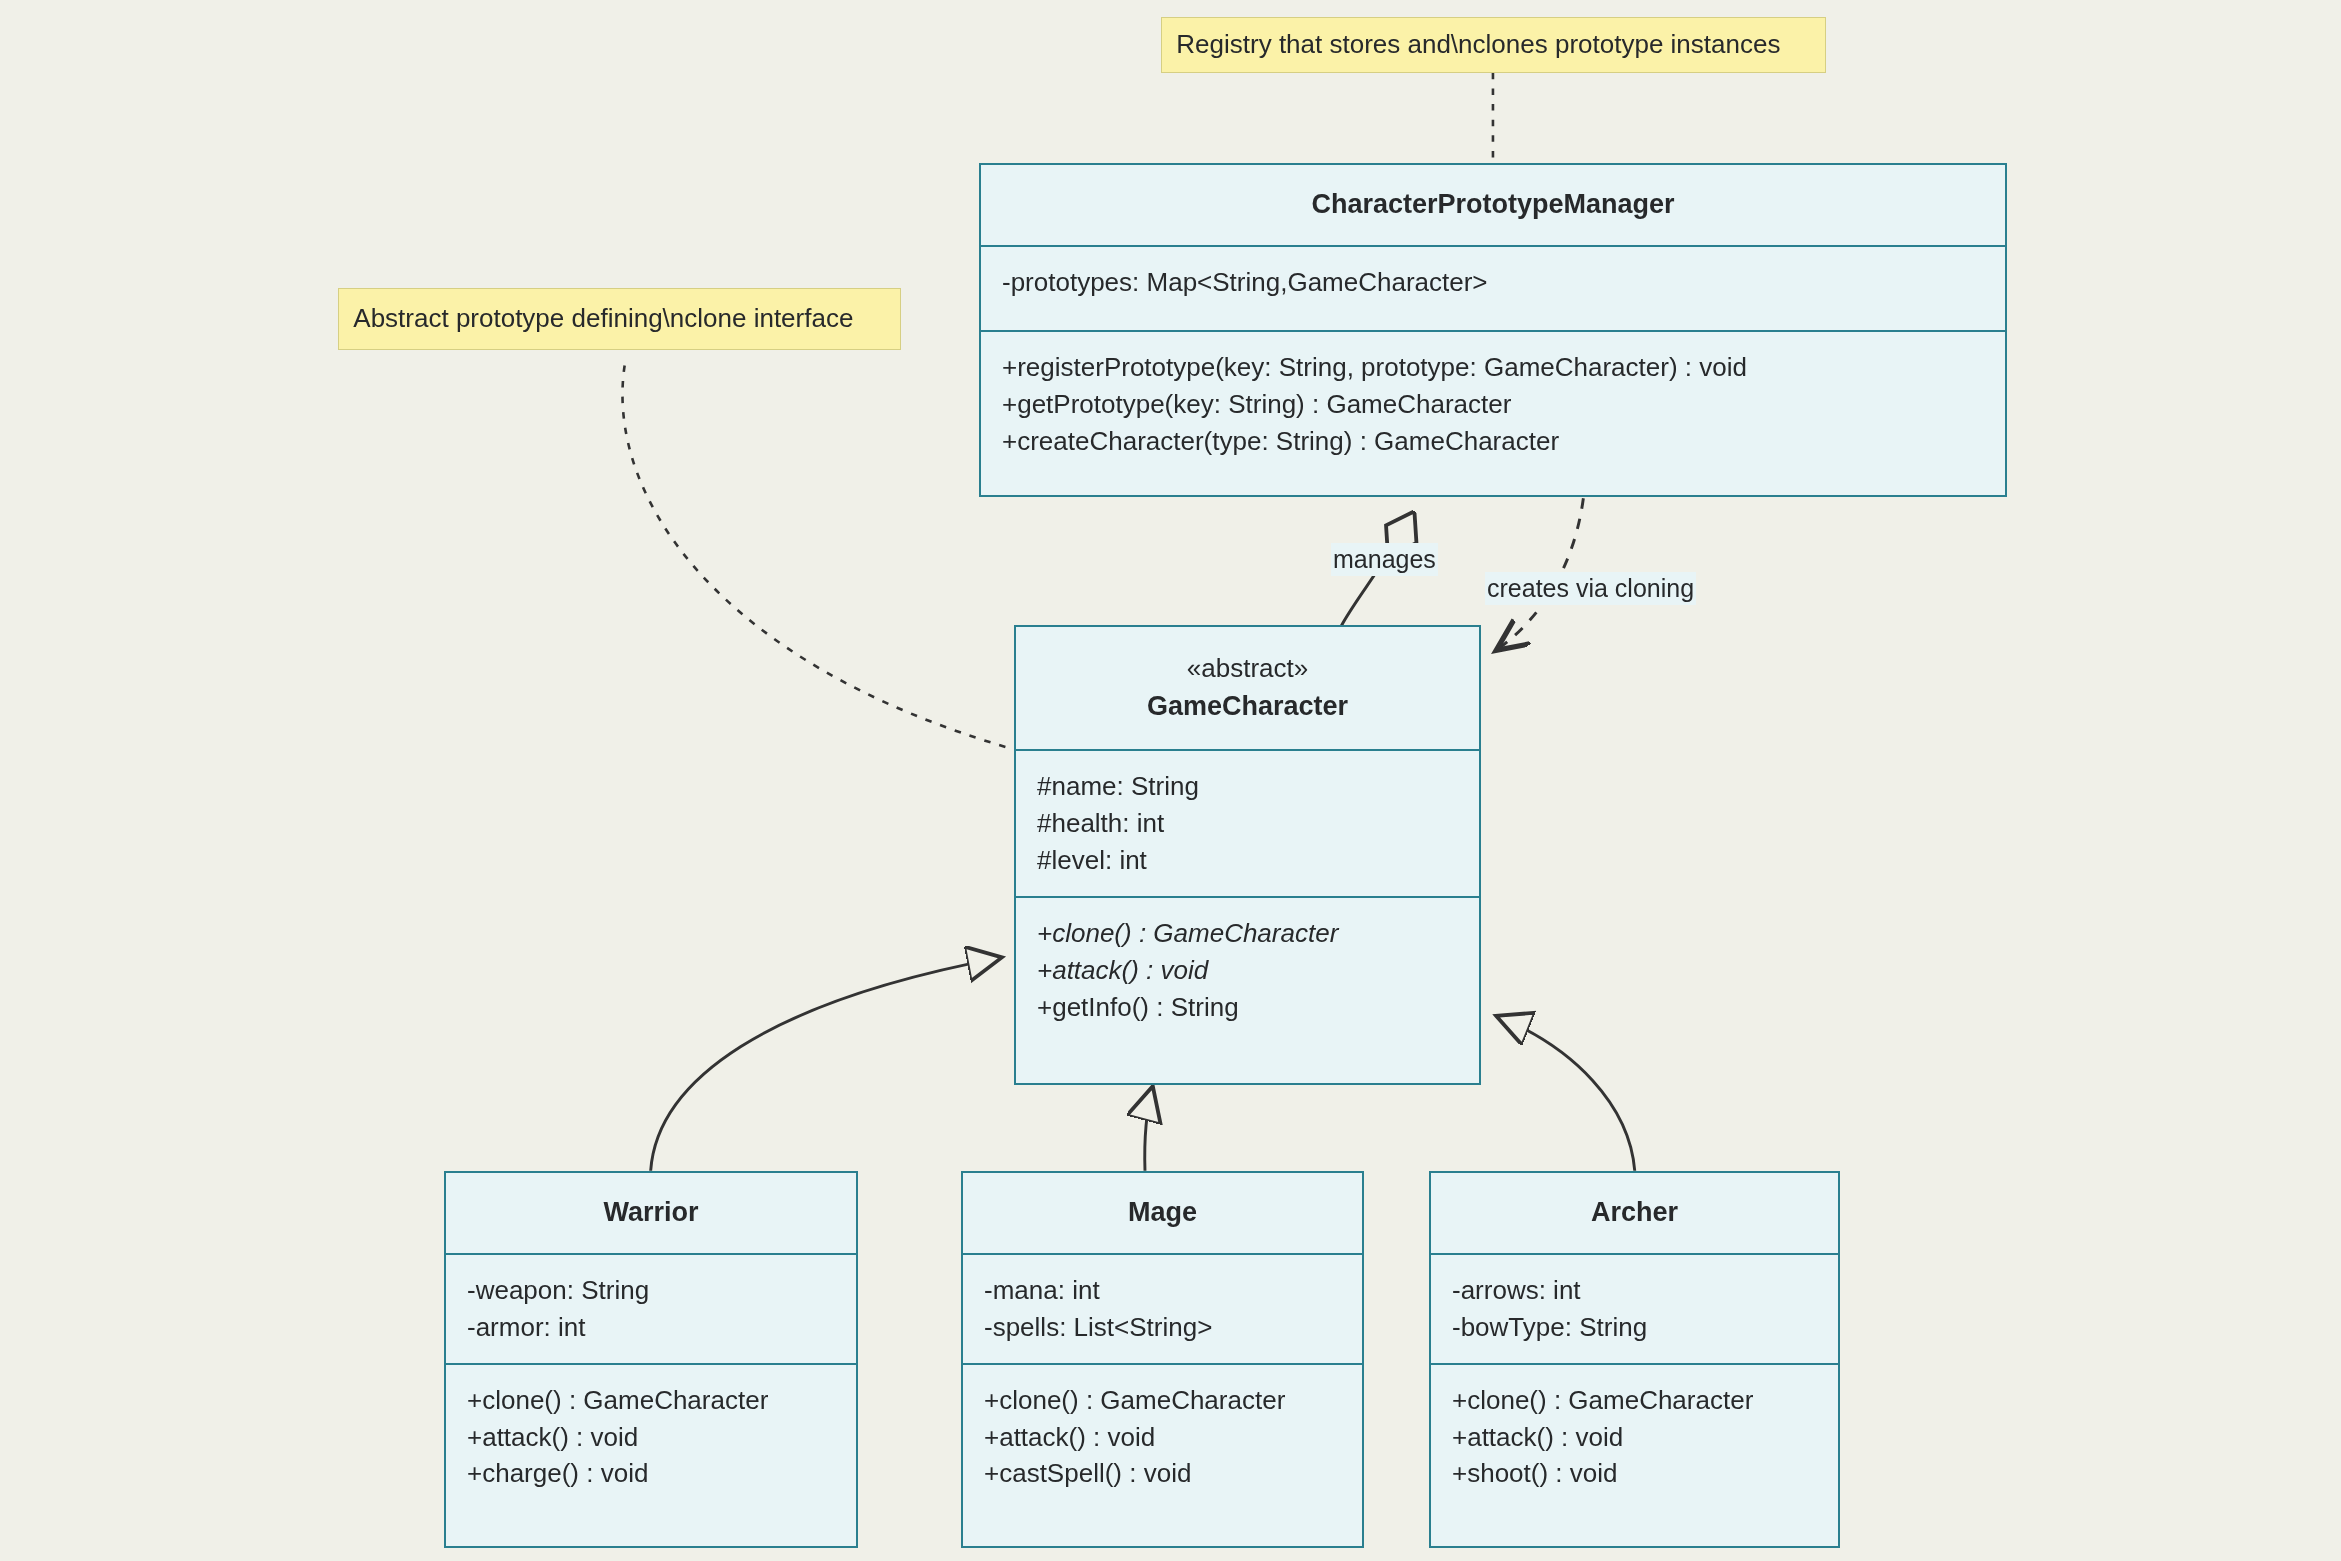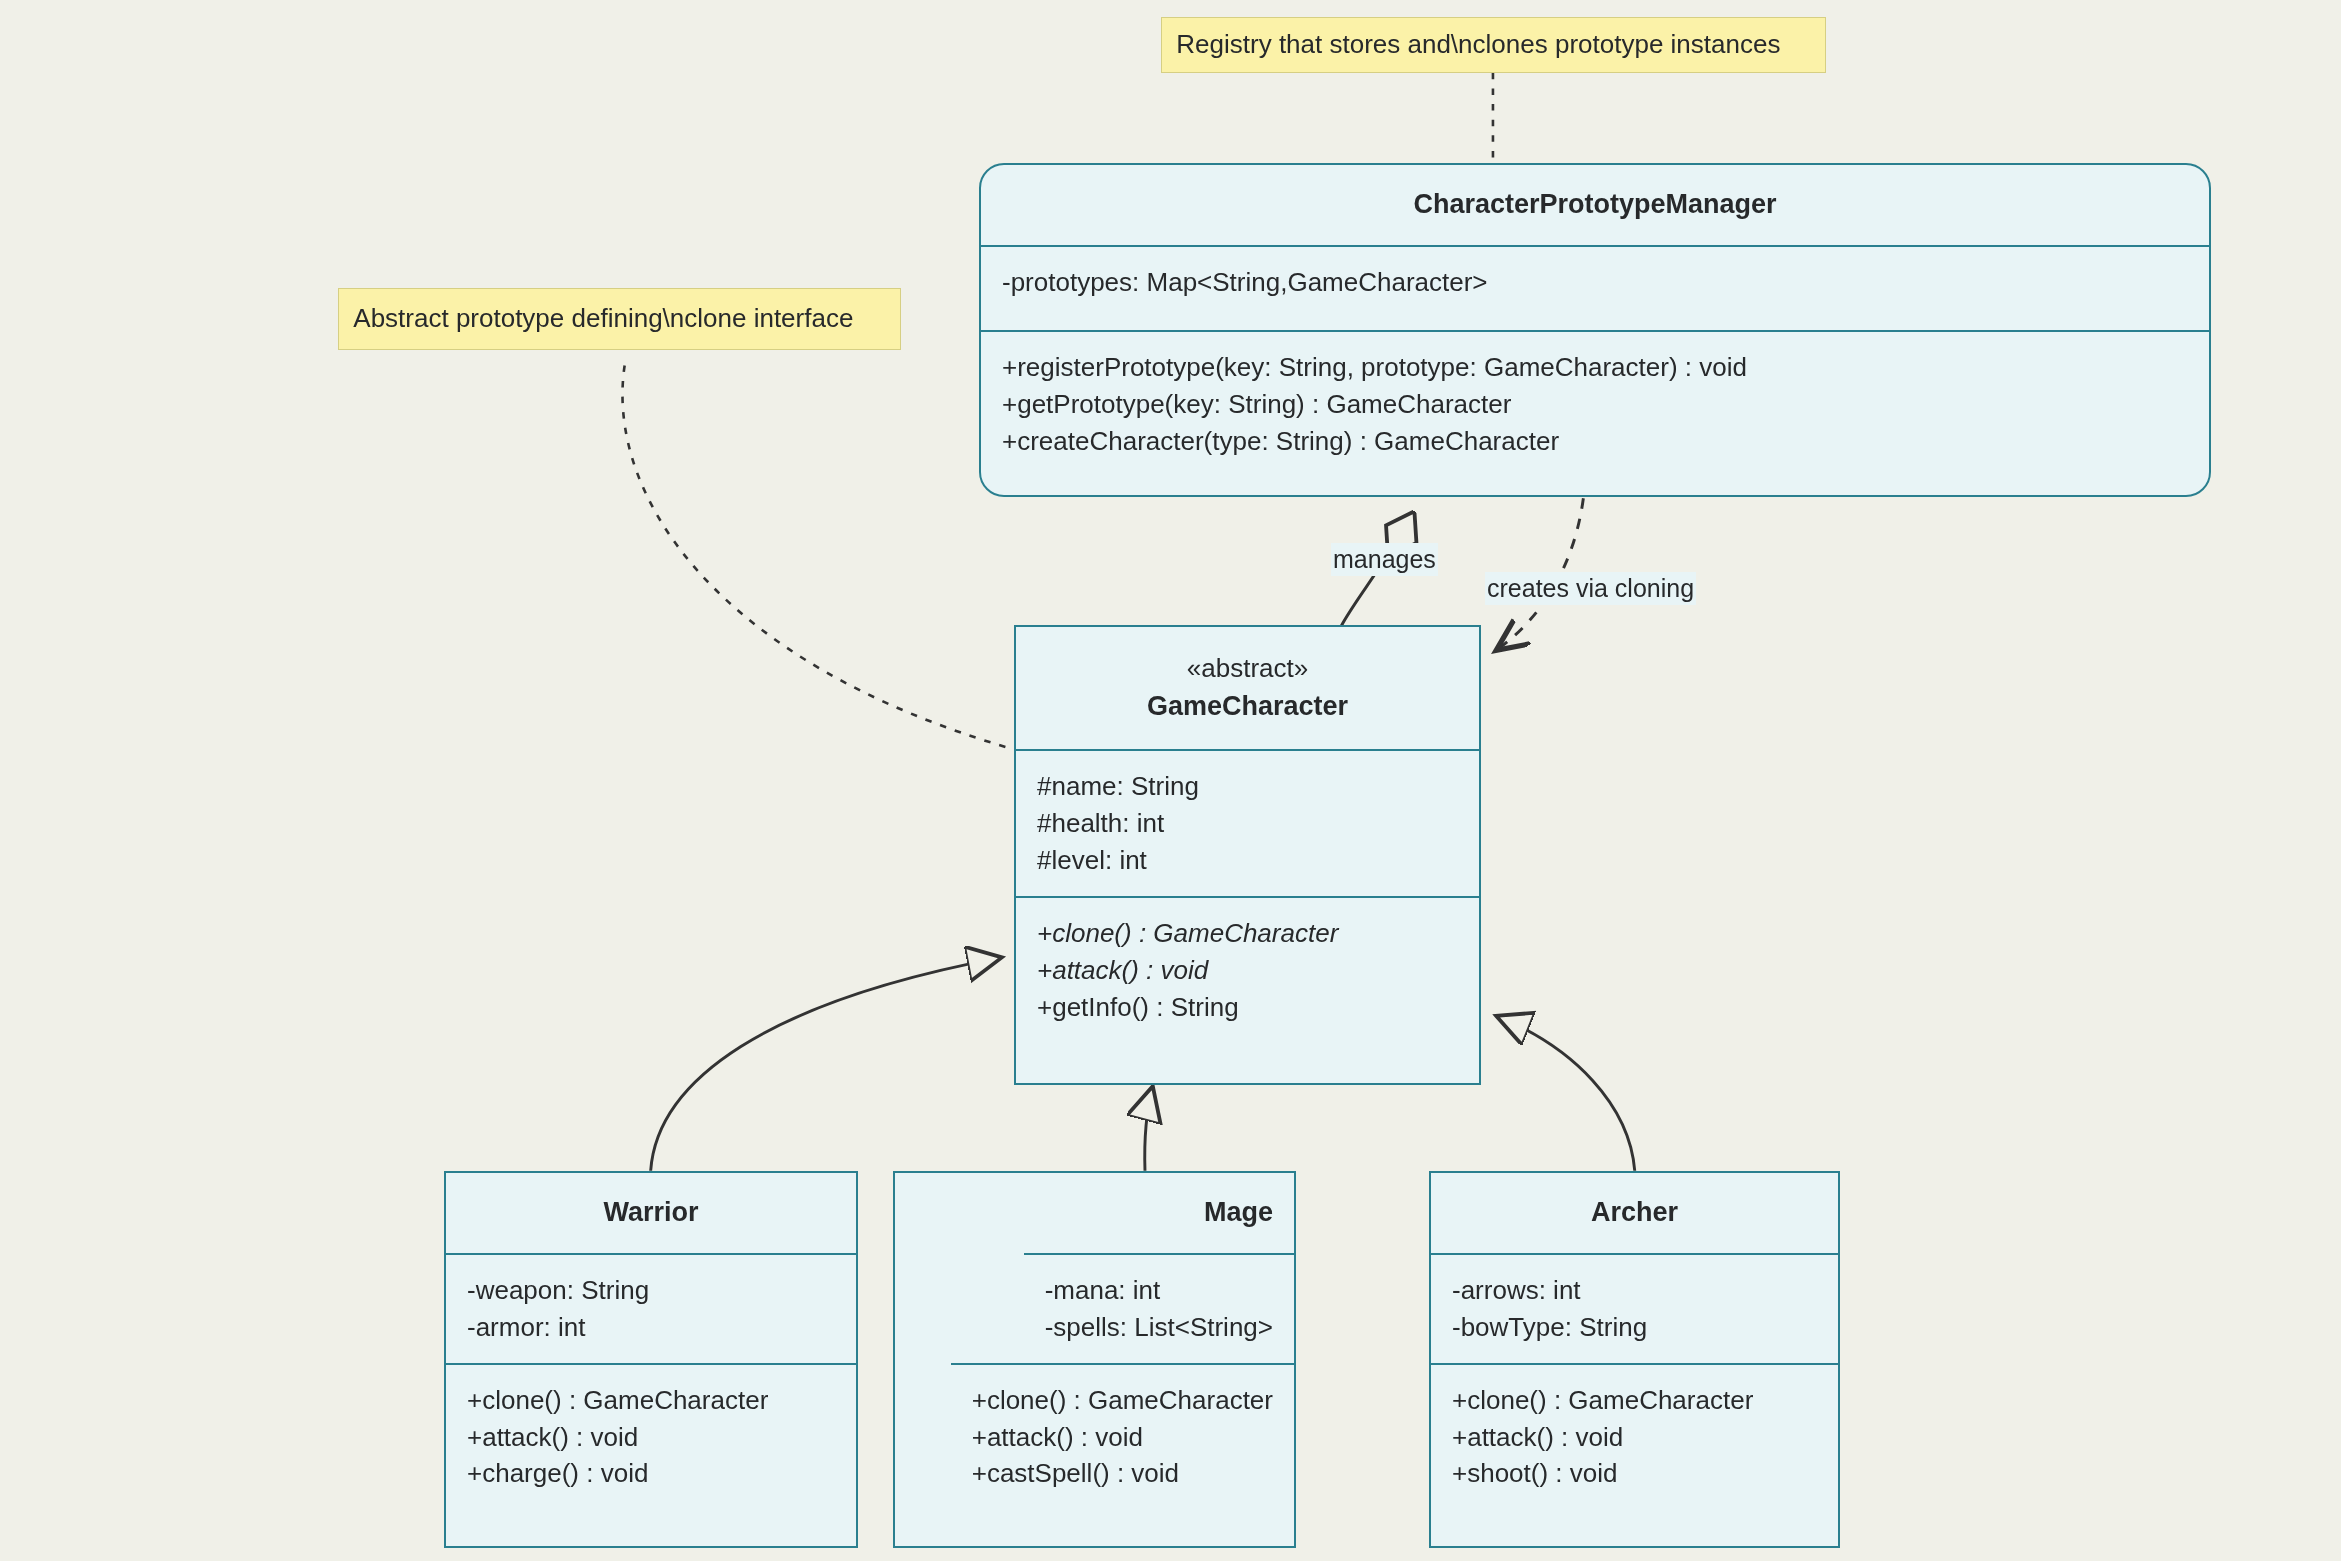--- a/index.html
+++ b/index.html
@@ -140,21 +140,21 @@
   </svg>
 
   <div class="uml-note" style="left:1161px; top:17px; width:665px; height:56px;">
     <span class="uml-note-text">Registry that stores and\nclones prototype instances</span>
   </div>
 
   <div class="uml-note" style="left:338px; top:288px; width:563px; height:62px;">
     <span class="uml-note-text">Abstract prototype defining\nclone interface</span>
   </div>
 
-  <div class="uml-class" style="left:979px; top:163px; width:1232px; height:334px;border-radius:25px;">
+  <div class="uml-class" style="left:979px; top:163px; width:1028px; height:334px;">
     <div class="uml-compartment uml-header">
       <div class="uml-title">CharacterPrototypeManager</div>
     </div>
     <div class="uml-compartment" style="min-height:85px;">
       <div class="uml-line">-prototypes: Map&lt;String,GameCharacter&gt;</div>
     </div>
     <div class="uml-compartment">
       <div class="uml-line">+registerPrototype(key: String, prototype: GameCharacter) : void</div>
       <div class="uml-line">+getPrototype(key: String) : GameCharacter</div>
       <div class="uml-line">+createCharacter(type: String) : GameCharacter</div>
@@ -186,21 +186,21 @@
       <div class="uml-line">-weapon: String</div>
       <div class="uml-line">-armor: int</div>
     </div>
     <div class="uml-compartment">
       <div class="uml-line">+clone() : GameCharacter</div>
       <div class="uml-line">+attack() : void</div>
       <div class="uml-line">+charge() : void</div>
     </div>
   </div>
 
-  <div class="uml-class" style="left:893px; top:1171px; width:403px; height:377px;align-items:flex-end;">
+  <div class="uml-class" style="left:961px; top:1171px; width:403px; height:377px;">
     <div class="uml-compartment uml-header">
       <div class="uml-title">Mage</div>
     </div>
     <div class="uml-compartment">
       <div class="uml-line">-mana: int</div>
       <div class="uml-line">-spells: List&lt;String&gt;</div>
     </div>
     <div class="uml-compartment">
       <div class="uml-line">+clone() : GameCharacter</div>
       <div class="uml-line">+attack() : void</div>

